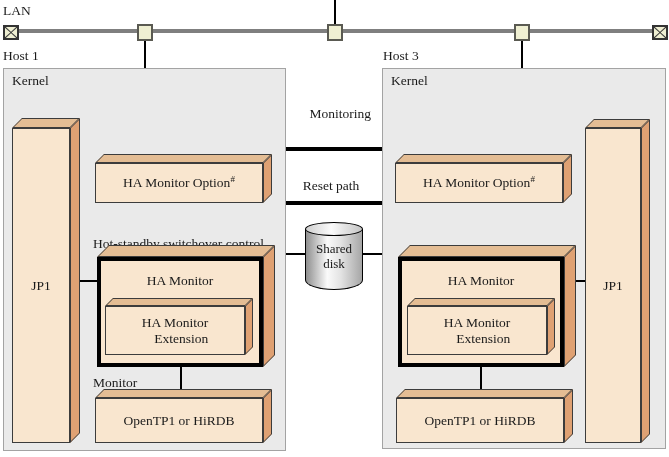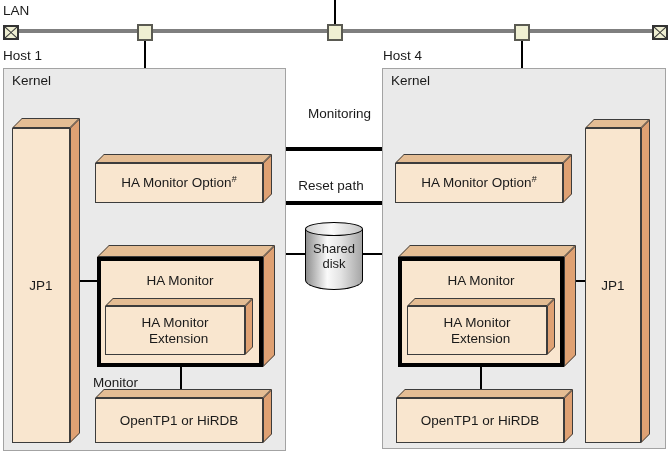--- a/index.html
+++ b/index.html
@@ -1,17 +1,17 @@
 <!DOCTYPE html>
 <html><head>
 <meta charset="utf-8">
 <style>
   html,body{margin:0;padding:0;background:#fff;}
   .canvas{position:relative;width:669px;height:457px;background:#ffffff;overflow:hidden;
-          font-family:Liberation Sans, sans-serif;color:#1a1a1a;}
+          font-family:Liberation Serif, serif;color:#1a1a1a;}
   .lbl{position:absolute;font-size:13.5px;white-space:nowrap;}
   .lbl.center{text-align:center;white-space:normal;}
   .hline{position:absolute;background:#000;height:2px;}
   .vline{position:absolute;background:#000;width:2px;}
   .lan-line{position:absolute;left:10px;top:29px;width:650px;height:4px;background:#7f7f7f;}
   .xbox{position:absolute;top:25px;width:16px;height:15px;box-sizing:border-box;
         border:2px solid #333;background:
         linear-gradient(to top right,transparent calc(50% - 1px),#333 50%,transparent calc(50% + 1px)),
         linear-gradient(to bottom right,transparent calc(50% - 1px),#333 50%,transparent calc(50% + 1px)),
         #efefd2;}
@@ -50,21 +50,21 @@
   <div class="vline" style="left:334px;top:0;height:25px;"></div>
   <div class="vline" style="left:144px;top:40px;height:28px;"></div>
   <div class="vline" style="left:521px;top:40px;height:28px;"></div>
   <div class="xbox" style="left:3px;"></div>
   <div class="xbox" style="left:652px;"></div>
   <div class="node" style="left:137px;"></div>
   <div class="node" style="left:327px;"></div>
   <div class="node" style="left:514px;"></div>
 
   <div class="lbl" style="left:3px;top:48px;">Host 1</div>
-  <div class="lbl" style="left:383px;top:48px;">Host 4</div>
+  <div class="lbl" style="left:383px;top:48px;">Host 3</div>
 
   <div class="kernel" style="left:3px;top:68px;width:283px;height:383px;"></div>
   <div class="kernel" style="left:382px;top:68px;width:284px;height:381px;"></div>
   <div class="lbl" style="left:12px;top:73px;">Kernel</div>
   <div class="lbl" style="left:391px;top:73px;">Kernel</div>
 
   <div class="lbl center" style="left:291px;top:106px;width:80px;line-height:16px;">
     <span class="twoline"><span>Monitoring</span></span>
   </div>
   <div class="bar" style="top:147px;"></div>
@@ -97,20 +97,21 @@
   </div>
 
   <div class="b3d" style="left:95px;top:154px;width:177px;height:49px;--d:9px;">
     <div class="ftop"></div>
     <div class="fside"></div>
     <div class="ffront">
         <span><span>HA Monitor Option</span><sup>#</sup></span>
       </div>
   </div>
 
+  <div class="lbl" style="left:93px;top:236px;">Hot-standby switchover control</div>
 
   <div class="b3d thick" style="left:97px;top:245px;width:178px;height:122px;--d:12px;">
     <div class="ftop"></div>
     <div class="fside"></div>
     <div class="ffront">
         <span>HA Monitor</span>
       </div>
   </div>
 
   <div class="b3d" style="left:105px;top:298px;width:148px;height:57px;--d:8px;">

